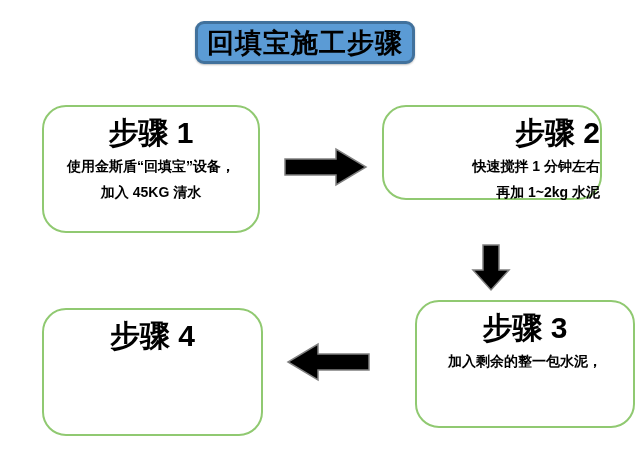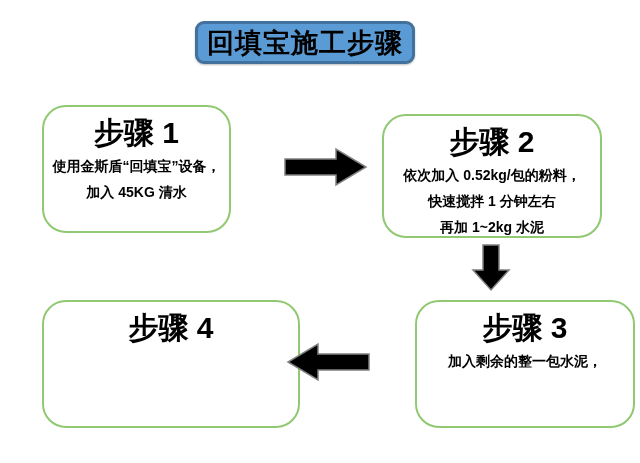--- a/index.html
+++ b/index.html
@@ -40,24 +40,24 @@
   }
   .step {
     position: absolute;
     box-sizing: border-box;
     border: 2px solid var(--step-border, #90C971);
     border-radius: 24px;
     background: #ffffff;
     text-align: center;
     padding-top: 6px;
   }
-  #step1 { left: 42px;  top: 105px; width: 189px; height: 128px; }
-  #step2 { left: 382px; top: 114px; width: 220px; height: 124px; }
+  #step1 { left: 42px;  top: 105px; width: 218px; height: 128px; }
+  #step2 { left: 382px; top: 105px; width: 220px; height: 95px; text-align: right; }
   #step3 { left: 382px; top: 300px; width: 220px; height: 128px; margin-left: 33px; }
-  #step4 { left: 42px;  top: 300px; width: 258px; height: 128px; }
+  #step4 { left: 42px;  top: 308px; width: 221px; height: 128px; }
   .step-title {
     font-size: 30px;
     font-weight: bold;
     line-height: 40px;
     white-space: nowrap;
   }
   .step-line {
     font-size: 14px;
     font-weight: bold;
     line-height: 26px;
@@ -80,21 +80,20 @@
   </div>
 
   <div class="step" id="step1">
     <div class="step-title">步骤 1</div>
     <div class="step-line">使用金斯盾“回填宝”设备，</div>
     <div class="step-line">加入 45KG 清水</div>
   </div>
 
   <div class="step" id="step2">
     <div class="step-title">步骤 2</div>
-    <div class="step-line">依次加入 0.52kg/包的粉料，</div>
     <div class="step-line">快速搅拌 1 分钟左右</div>
     <div class="step-line">再加 1~2kg 水泥</div>
   </div>
 
   <div class="step" id="step3">
     <div class="step-title">步骤 3</div>
     <div class="step-line">加入剩余的整一包水泥，</div>
   </div>
 
   <div class="step" id="step4">

